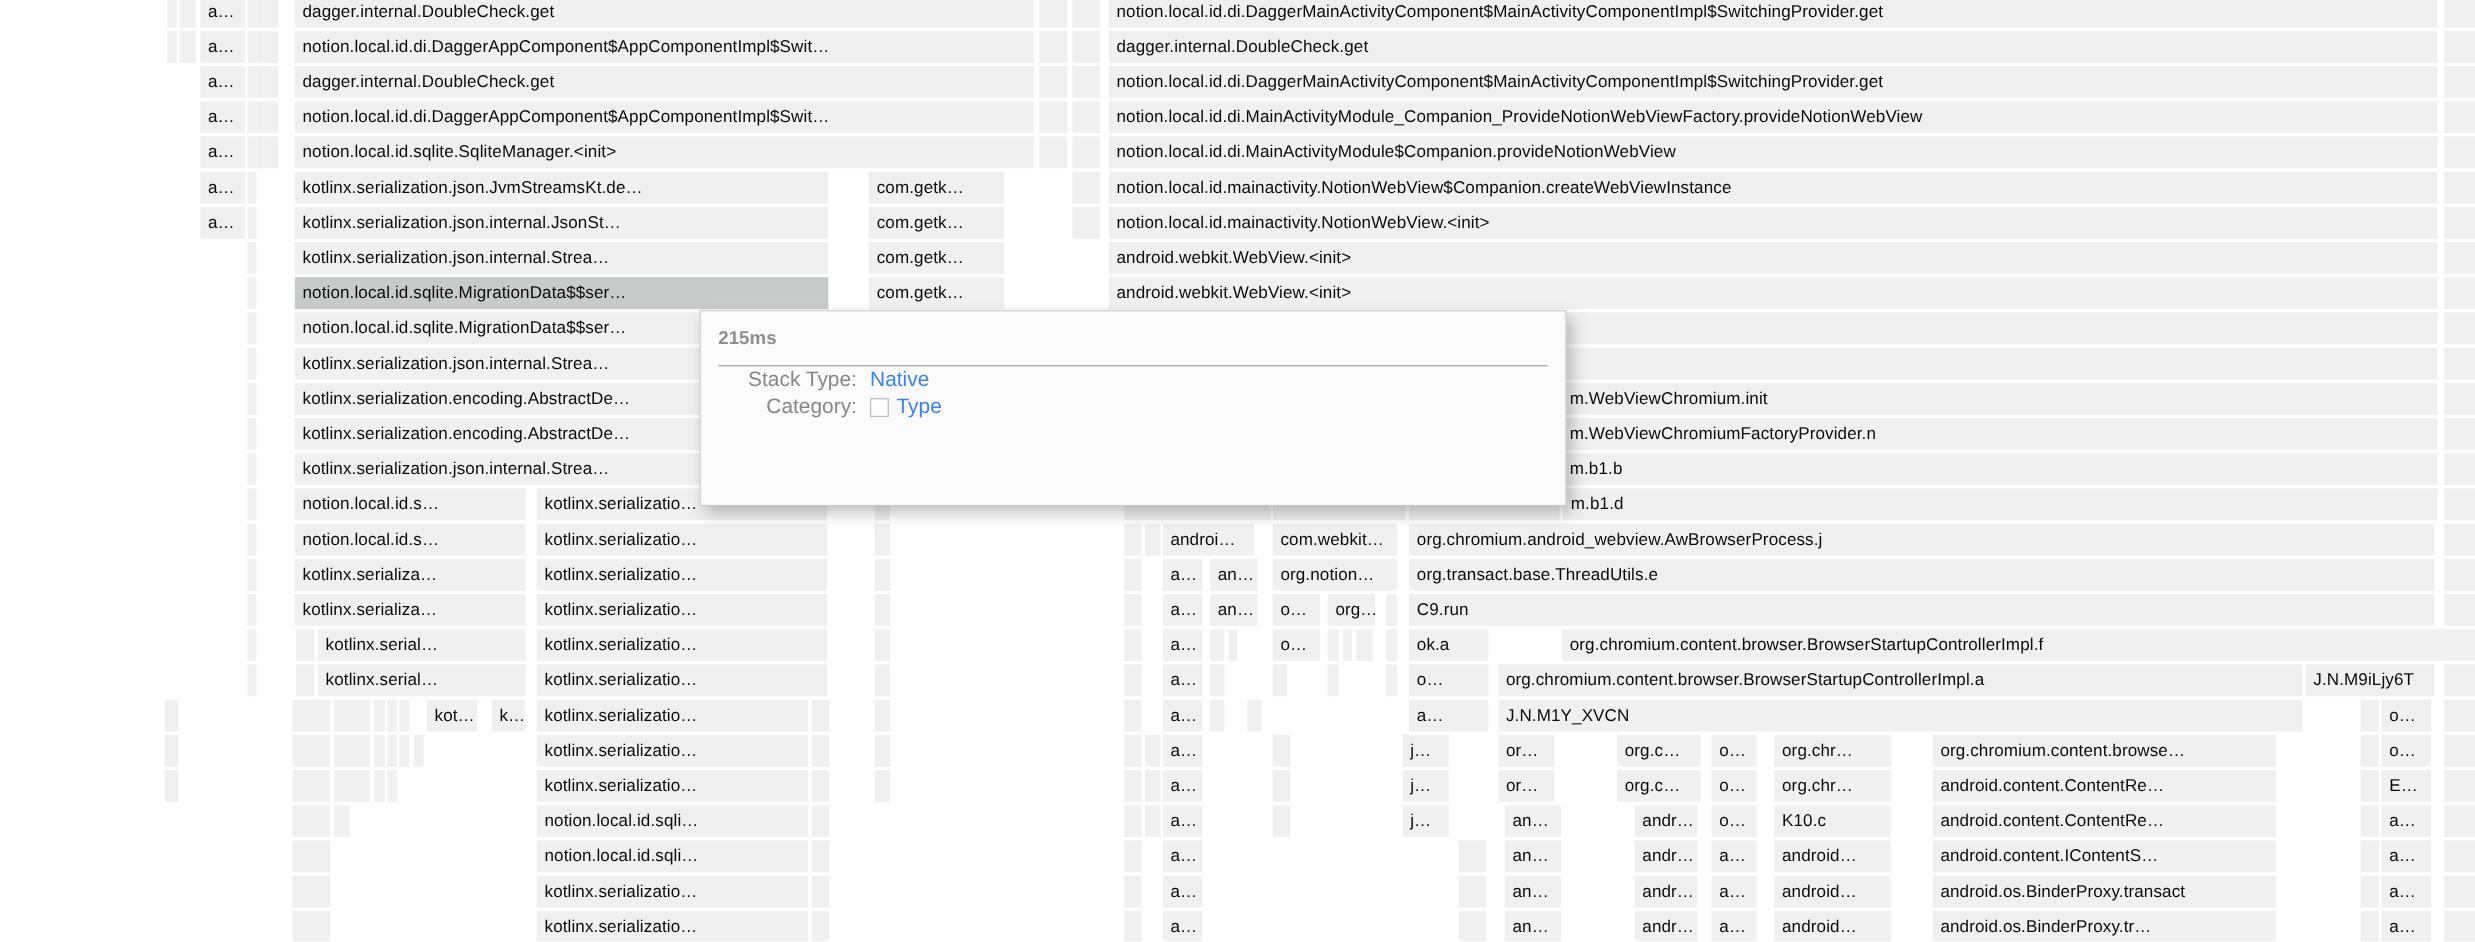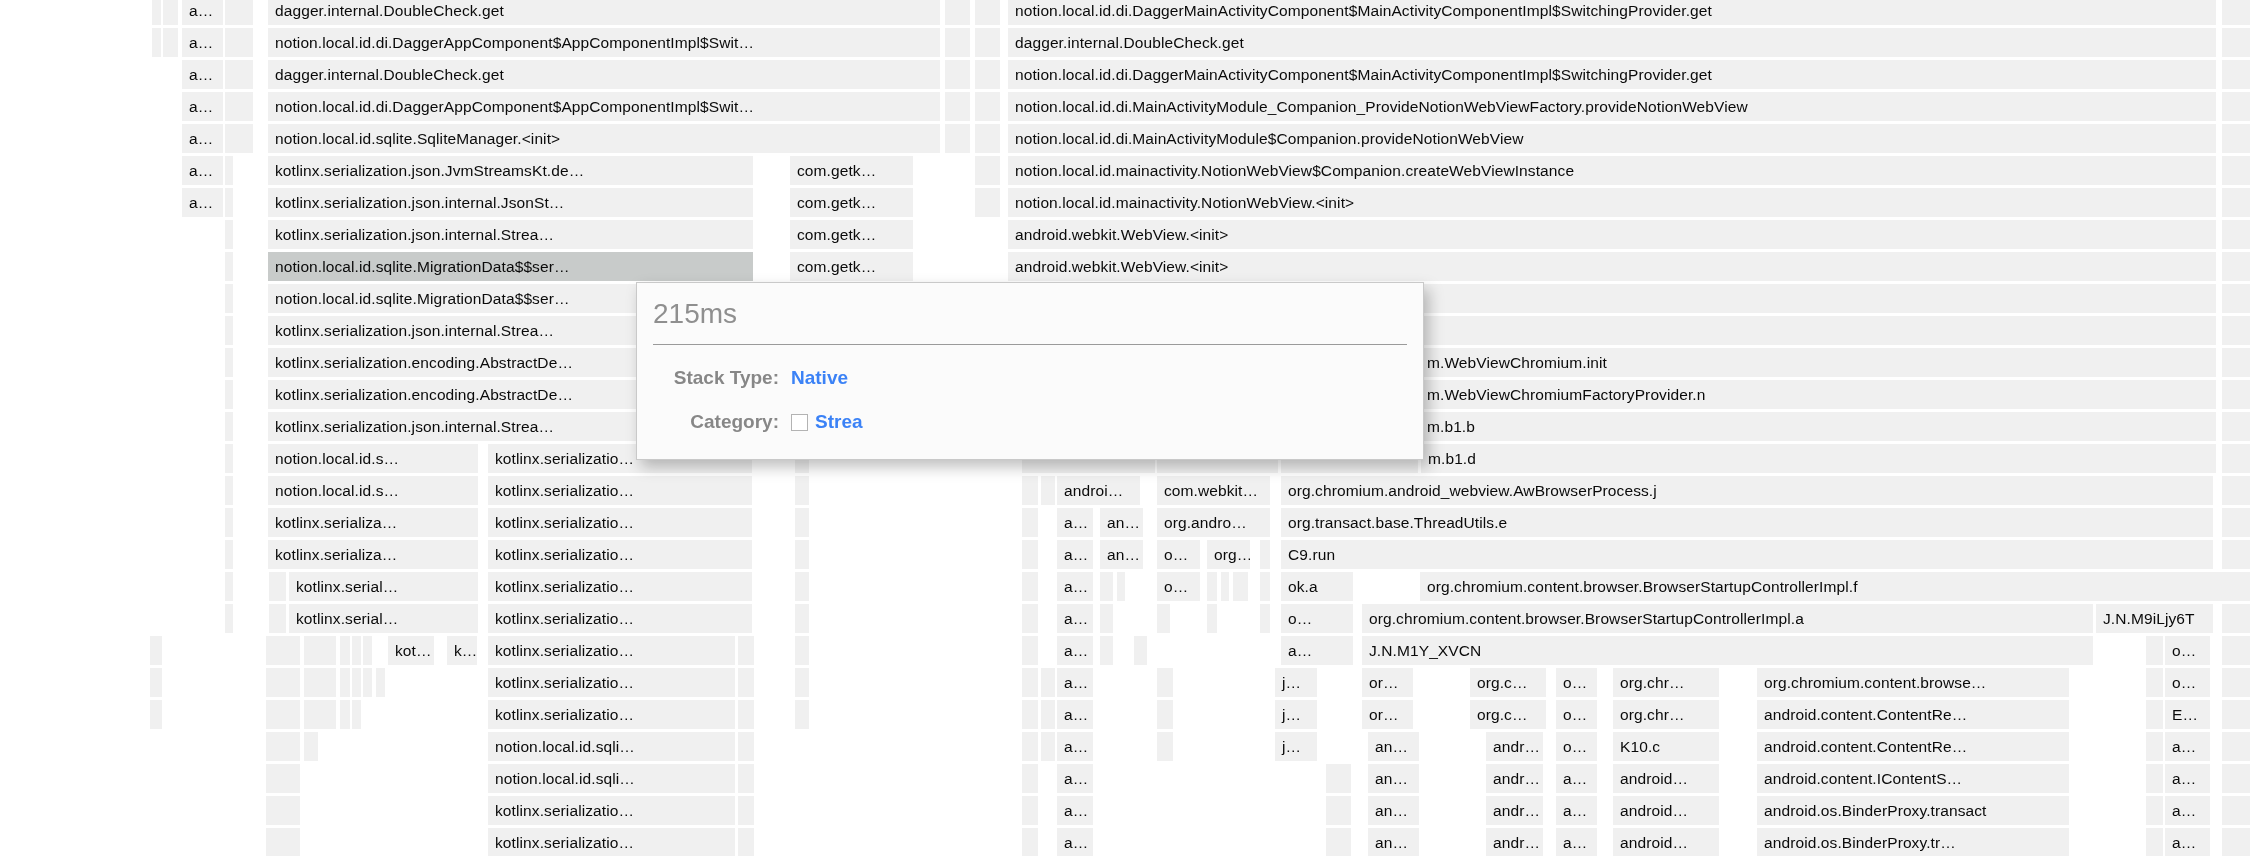--- a/index.html
+++ b/index.html
@@ -6,24 +6,24 @@
   #stage{position:relative;width:2250px;height:856px;overflow:hidden;background:#ffffff;
          font-family:"Liberation Sans",sans-serif;}
   .cell{position:absolute;background:var(--cell-bg,#f0f0f0);overflow:hidden;white-space:nowrap;
         font-size:15.5px;line-height:29px;color:#0a0a0a;letter-spacing:0.1px;}
   .cell span{display:inline-block;padding-left:7px;}
   .cell.hl{background:var(--cell-hl,#c8cbca);}
   #tooltip{position:absolute;z-index:20;background:var(--tip-bg,#fbfbfb);
            border:1px solid var(--tip-border,#c9c9c9);
            box-shadow:5px 7px 14px rgba(0,0,0,0.25);box-sizing:border-box;}
   #tooltip .tip-head{display:flex;align-items:baseline;gap:14px;padding:15px 16px 0 16px;}
-  #tooltip .tip-duration{font-weight:normal;font-size:28px;color:var(--dur-gray,#8f8f8f);}
+  #tooltip .tip-duration{font-weight:bold;font-size:17px;color:var(--dur-gray,#8f8f8f);}
   #tooltip .tip-title{font-size:21px;color:#000;white-space:nowrap;}
   #tooltip .tip-divider{height:1px;background:var(--divider,#9a9a9a);margin:14px 16px 0 16px;}
-  #tooltip .tip-row{display:flex;align-items:flex-end;margin-top:22px;font-size:19px;font-weight:bold;}
+  #tooltip .tip-row{display:flex;align-items:flex-end;margin-top:2px;font-size:19px;}
   #tooltip .tip-label{width:142px;text-align:right;color:var(--label-gray,#878787);flex:none;}
   #tooltip .tip-value{color:#3b82f6;margin-left:12px;display:flex;align-items:center;}
   #tooltip .swatch{width:15px;height:15px;border:1px solid #b3b3b3;background:#ffffff;
                    display:inline-block;margin-right:7px;}
 </style>
 </head>
 <body>
 
 <div id="stage" style="--cell-bg: #f0f0f0; --cell-hl: #c8cbca; --tip-bg: #fbfbfb; --tip-border: #c9c9c9; --dur-gray: #8f8f8f; --label-gray: #878787; --divider: #9a9a9a;">
   <div id="flame">
@@ -134,21 +134,21 @@
       <div class="cell" style="left: 1157px; top: 476px; width: 113px; height: 29px;"><span>com.webkit…</span></div>
       <div class="cell" style="left: 1281px; top: 476px; width: 932px; height: 29px;"><span>org.chromium.android_webview.AwBrowserProcess.j</span></div>
       <div class="cell" style="left: 2222px; top: 476px; width: 28px; height: 29px;"></div>
       <div class="cell" style="left: 225px; top: 508px; width: 8px; height: 29px;"></div>
       <div class="cell" style="left: 268px; top: 508px; width: 210px; height: 29px;"><span>kotlinx.serializa…</span></div>
       <div class="cell" style="left: 488px; top: 508px; width: 264px; height: 29px;"><span>kotlinx.serializatio…</span></div>
       <div class="cell" style="left: 795px; top: 508px; width: 14px; height: 29px;"></div>
       <div class="cell" style="left: 1022px; top: 508px; width: 16px; height: 29px;"></div>
       <div class="cell" style="left: 1057px; top: 508px; width: 36px; height: 29px;"><span>a…</span></div>
       <div class="cell" style="left: 1100px; top: 508px; width: 43px; height: 29px;"><span>an…</span></div>
-      <div class="cell" style="left: 1157px; top: 508px; width: 113px; height: 29px;"><span>org.andro…</span></div>
+      <div class="cell" style="left: 1157px; top: 508px; width: 113px; height: 29px;"><span>org.notion…</span></div>
       <div class="cell" style="left: 1281px; top: 508px; width: 932px; height: 29px;"><span>org.transact.base.ThreadUtils.e</span></div>
       <div class="cell" style="left: 2222px; top: 508px; width: 28px; height: 29px;"></div>
       <div class="cell" style="left: 225px; top: 540px; width: 8px; height: 29px;"></div>
       <div class="cell" style="left: 268px; top: 540px; width: 210px; height: 29px;"><span>kotlinx.serializa…</span></div>
       <div class="cell" style="left: 488px; top: 540px; width: 264px; height: 29px;"><span>kotlinx.serializatio…</span></div>
       <div class="cell" style="left: 795px; top: 540px; width: 14px; height: 29px;"></div>
       <div class="cell" style="left: 1022px; top: 540px; width: 16px; height: 29px;"></div>
       <div class="cell" style="left: 1057px; top: 540px; width: 36px; height: 29px;"><span>a…</span></div>
       <div class="cell" style="left: 1100px; top: 540px; width: 43px; height: 29px;"><span>an…</span></div>
       <div class="cell" style="left: 1157px; top: 540px; width: 43px; height: 29px;"><span>o…</span></div>
@@ -319,17 +319,17 @@
     </div>
     <div class="tip-divider"></div>
     <div class="tip-row">
       <span class="tip-label">Stack Type:</span>
       <span class="tip-value">Native</span>
     </div>
     <div class="tip-row">
       <span class="tip-label">Category:</span>
       <span class="tip-value">
           <span class="swatch"></span>
-          <span>Strea</span>
+          <span>Type</span>
         </span>
     </div>
   </div>
 </div>
 
 </body></html>

